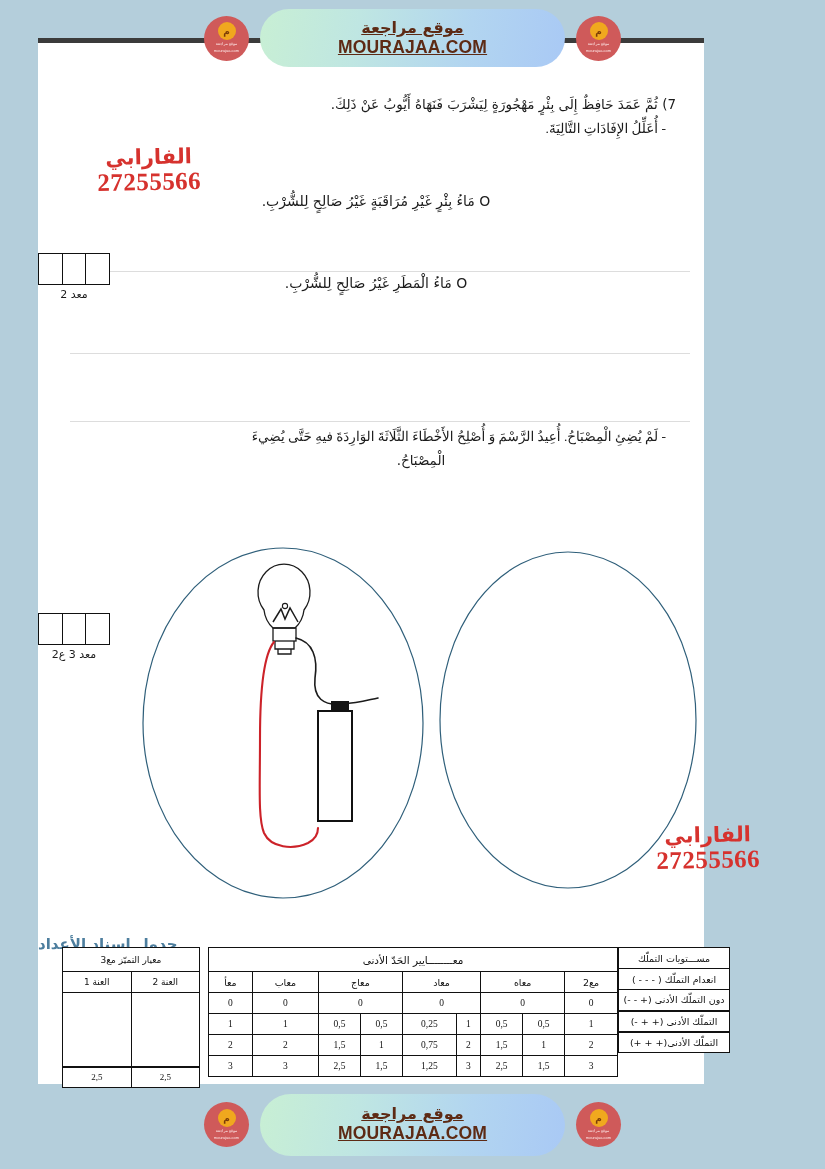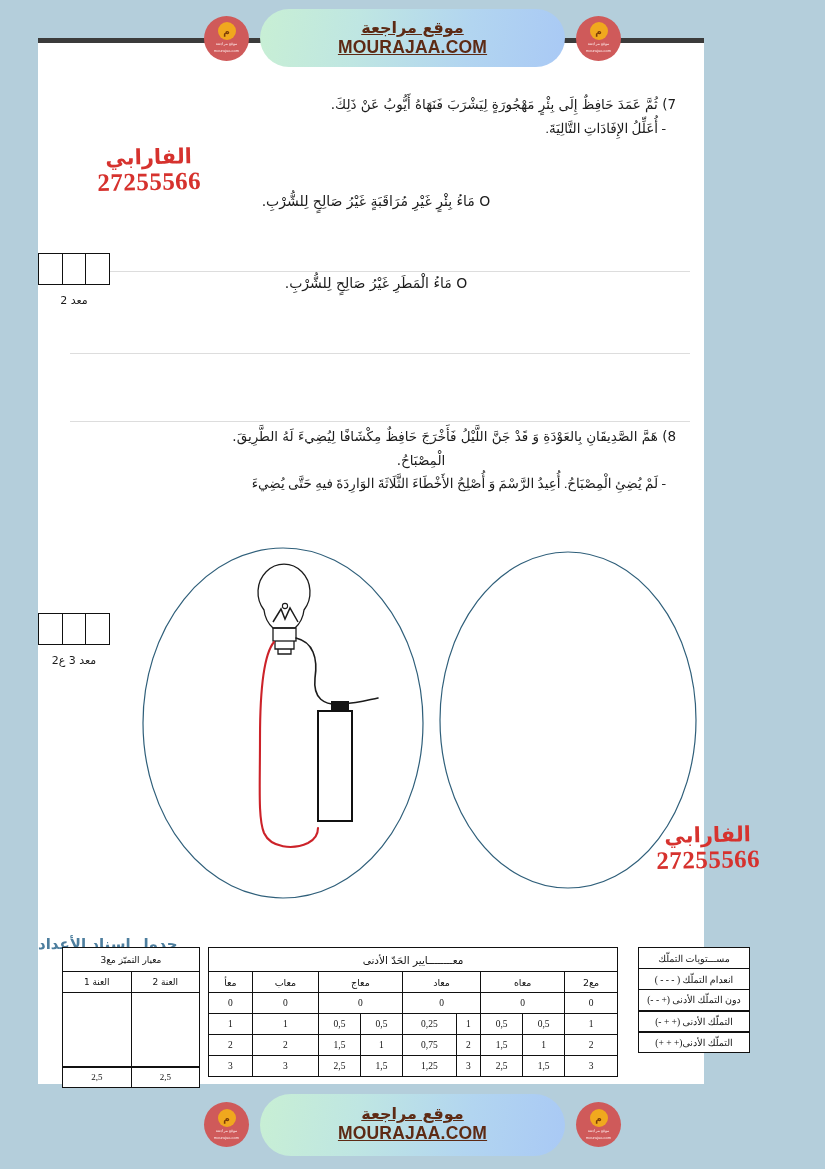--- a/index.html
+++ b/index.html
@@ -139,21 +139,21 @@
     width: 72px;
     height: 32px;
     background: #fff;
   }
   .score-cells span {
     flex: 1;
     border-left: 1.6px solid #111;
   }
   .score-cells span:last-child { border-left: none; }
   .score-label {
-    margin-top: 9px;
+    margin-top: 3px;
     font-size: 11px;
     color: #1b1b1b;
     text-align: center;
     direction: rtl;
     font-family: "DejaVu Sans", sans-serif;
   }
 
   
   .stamp {
     position: absolute;
@@ -204,21 +204,21 @@
   .tbl td, .tbl th {
     border: 1px solid #111;
     text-align: center;
     vertical-align: middle;
     font-weight: normal;
     color: #111;
     padding: 1px 2px;
   }
   .tbl .num { font-family: "Liberation Serif", serif; font-size: 12px; }
 
-  #tbl-excellence { left: 600px; top: 904px; width: 112px; font-family: Liberation Serif, serif; }
+  #tbl-excellence { left: 580px; top: 904px; width: 112px; }
   #tbl-excellence td { height: 21px; font-size: 9.5px; }
   #tbl-excellence .thick-top { border-top: 2.2px solid #111; }
 
   #tbl-criteria { left: 170px; top: 904px; width: 410px; }
   #tbl-criteria td { height: 21px; font-size: 9.5px; }
   #tbl-criteria .grp { border-right: 1.8px solid #111; margin-left: 12px; }
 
   #tbl-levels { left: 24px; top: 904px; width: 138px; }
   #tbl-levels td { height: 21px; font-size: 9px; }
   #tbl-levels .thick { border-top: 2.2px solid #111; }
@@ -262,23 +262,22 @@
   <div class="score-box" style="left:0px; top:210px;">
     <div class="score-cells">
       <span></span>
       <span></span>
       <span></span>
     </div>
     <div class="score-label">معد 2</div>
   </div>
 
   <div class="q-block" id="q8" style="position:absolute; right:28px; top:382px; width:600px;">
-    <div class="q-line">8) هَمَّ الصَّدِيقَانِ بِالعَوْدَةِ وَ قَدْ جَنَّ اللَّيْلُ فَأَخْرَجَ حَافِظٌ مِكْشَافًا لِيُضِيءَ لَهُ الطَّرِيقَ.</div>
+    <div class="q-line q-sub">- لَمْ يُضِئِ الْمِصْبَاحُ. أُعِيدُ الرَّسْمَ وَ أُصْلِحُ الأَخْطَاءَ الثَّلَاثَةَ الوَارِدَةَ فيهِ حَتَّى يُضِيءَ</div>
     <div class="q-line" style="text-align:center; padding-left:90px;">الْمِصْبَاحُ.</div>
-    <div class="q-line q-sub">- لَمْ يُضِئِ الْمِصْبَاحُ. أُعِيدُ الرَّسْمَ وَ أُصْلِحُ الأَخْطَاءَ الثَّلَاثَةَ الوَارِدَةَ فيهِ حَتَّى يُضِيءَ</div>
   </div>
 
   <div class="score-box" style="left:0px; top:570px;">
     <div class="score-cells">
       <span></span>
       <span></span>
       <span></span>
     </div>
     <div class="score-label">معد 3 ع2</div>
   </div>

